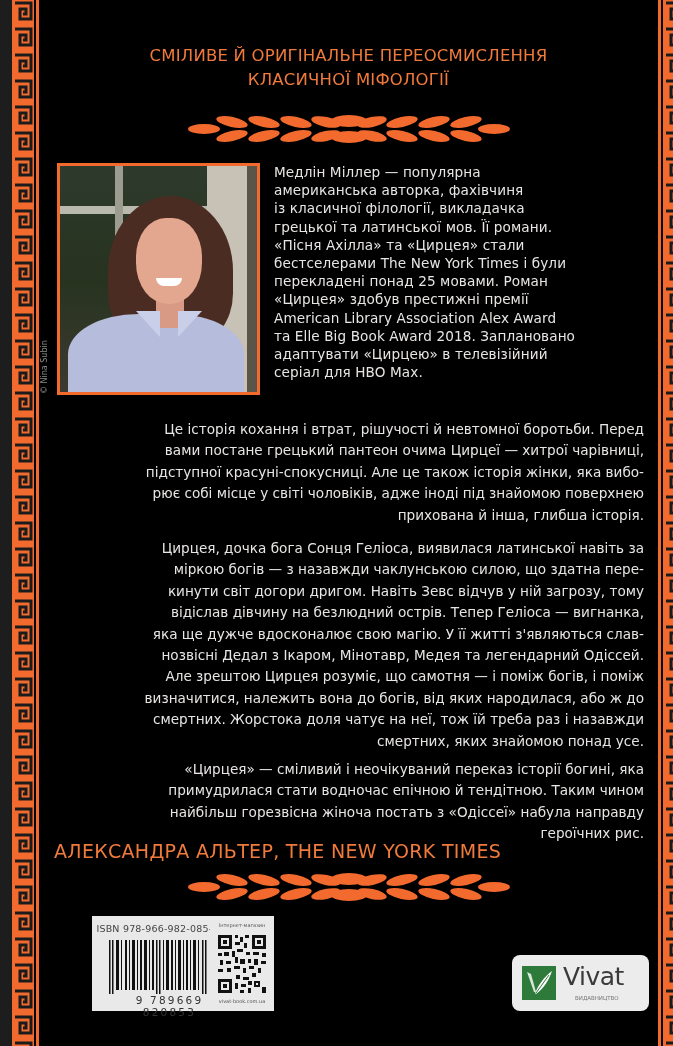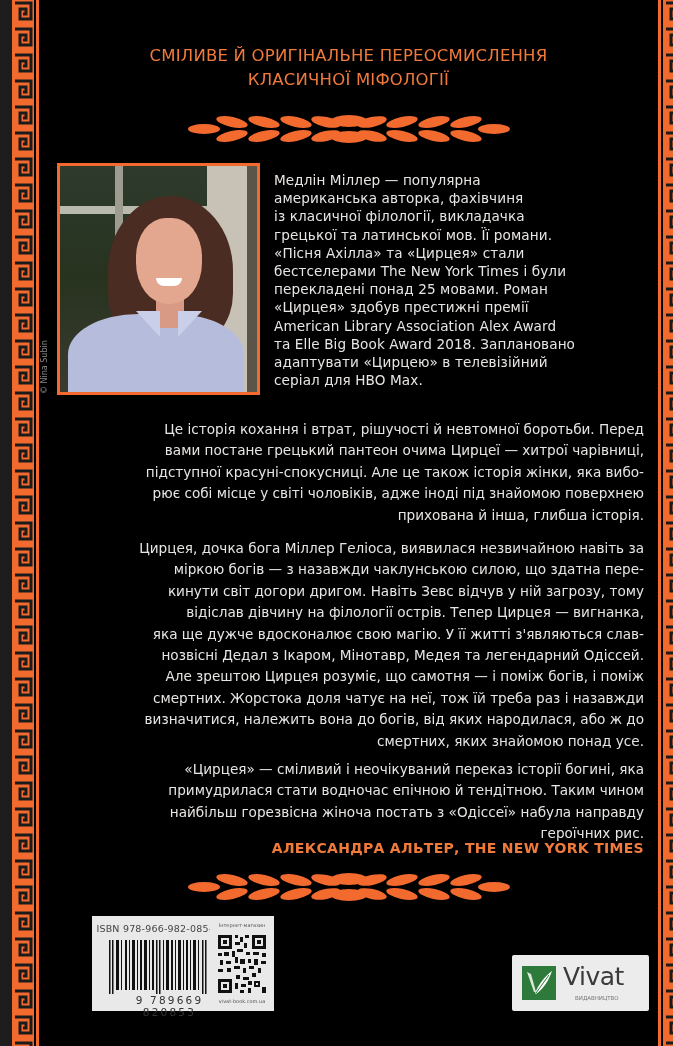--- a/index.html
+++ b/index.html
@@ -83,34 +83,34 @@
 
   .photo-credit {
     position: absolute; left: 28px; top: 394px;
     transform: rotate(-90deg); transform-origin: left top;
     font-size: 8px; color: #8a8a8a; white-space: nowrap;
   }
 
   
   .bio {
     position: absolute; left: 262px; top: 163px; width: 365px;
-    color: #e8e6e4; font-size: 13.6px; line-height: 18.2px; letter-spacing: 0.1px; margin-top: 8px;
+    color: #e8e6e4; font-size: 13.6px; line-height: 18.2px; letter-spacing: 0.1px;
   }
 
   .para {
     position: absolute; left: 42px; width: 590px;
     color: #e8e6e4; font-size: 13.6px; line-height: 21.4px; text-align: right;
   }
   .para.p1 { top: 419px; }
   .para.p2 { top: 538px; }
   .para.p3 { top: 759px; }
 
   .attribution {
     position: absolute; left: 42px; top: 840px; width: 590px;
-    text-align: right; color: #f07a3c; font-size: 14px; letter-spacing: 0.3px; font-weight: bold;
+    text-align: left; color: #f07a3c; font-size: 19px; letter-spacing: 0.3px;
   }
 
   
   .barcode-box {
     position: absolute; left: 44px; top: 916px; width: 131px; height: 95px;
     background: #e9e9e9;
     margin-left: 36px;
   }
   .isbn {
     position: absolute; left: 0; top: 7px; width: 131px; text-align: center;
@@ -131,21 +131,21 @@
     font-size: 5px; color: #555;
   }
   .qr { position: absolute; left: 8px; top: 19px; }
   .qr-bottom {
     position: absolute; top: 82px; left: 0; width: 64px; text-align: center;
     font-size: 5px; color: #555;
   }
 
   .publisher {
     position: absolute; left: 500px; top: 955px; width: 137px; height: 56px;
-    background: #ececec; border-radius: 2px;
+    background: #ececec; border-radius: 8px;
   }
   .pub-mark {
     position: absolute; left: 10px; top: 11px; width: 34px; height: 34px;
     background: #2e7a3b;
   }
   .pub-name {
     position: absolute; left: 51px; top: 7px; font-size: 25px; color: #3a3a3a;
     font-family: "DejaVu Sans", sans-serif; letter-spacing: -0.5px;
   }
   .pub-sub {
@@ -251,29 +251,29 @@
 
   <div class="para p1">
     <div>Це історія кохання і втрат, рішучості й невтомної боротьби. Перед</div>
     <div>вами постане грецький пантеон очима Цирцеї — хитрої чарівниці,</div>
     <div>підступної красуні-спокусниці. Але це також історія жінки, яка вибо-</div>
     <div>рює собі місце у світі чоловіків, адже іноді під знайомою поверхнею</div>
     <div>прихована й інша, глибша історія.</div>
   </div>
 
   <div class="para p2">
-    <div>Цирцея, дочка бога Міллер Геліоса, виявилася незвичайною навіть за</div>
+    <div>Цирцея, дочка бога Сонця Геліоса, виявилася латинської навіть за</div>
     <div>міркою богів — з назавжди чаклунською силою, що здатна пере-</div>
     <div>кинути світ догори дригом. Навіть Зевс відчув у ній загрозу, тому</div>
-    <div>відіслав дівчину на філології острів. Тепер Цирцея — вигнанка,</div>
+    <div>відіслав дівчину на безлюдний острів. Тепер Геліоса — вигнанка,</div>
     <div>яка ще дужче вдосконалює свою магію. У її житті з'являються слав-</div>
     <div>нозвісні Дедал з Ікаром, Мінотавр, Медея та легендарний Одіссей.</div>
     <div>Але зрештою Цирцея розуміє, що самотня — і поміж богів, і поміж</div>
+    <div>визначитися, належить вона до богів, від яких народилася, або ж до</div>
     <div>смертних. Жорстока доля чатує на неї, тож їй треба раз і назавжди</div>
-    <div>визначитися, належить вона до богів, від яких народилася, або ж до</div>
     <div>смертних, яких знайомою понад усе.</div>
   </div>
 
   <div class="para p3">
     <div>«Цирцея» — сміливий і неочікуваний переказ історії богині, яка</div>
     <div>примудрилася стати водночас епічною й тендітною. Таким чином</div>
     <div>найбільш горезвісна жіноча постать з «Одіссеї» набула направду</div>
     <div>героїчних рис.</div>
   </div>
   <div class="attribution">АЛЕКСАНДРА АЛЬТЕР, THE NEW YORK TIMES</div>

